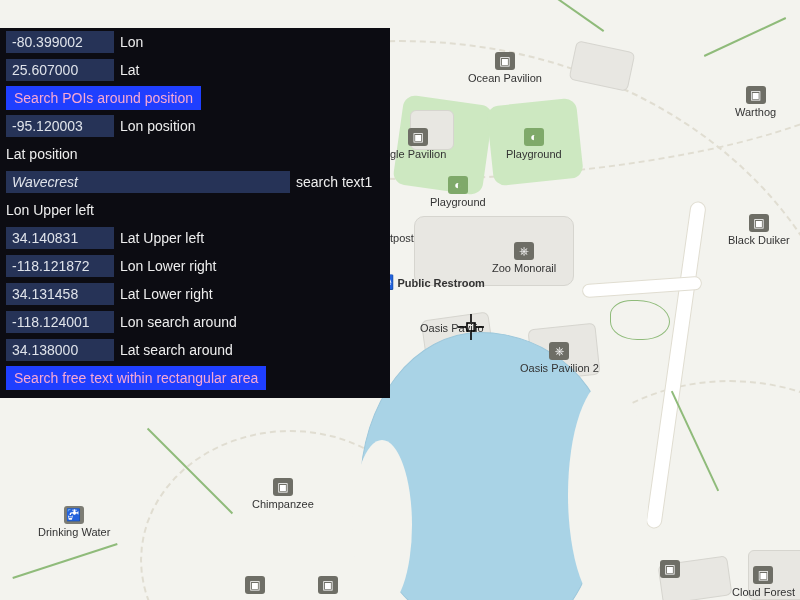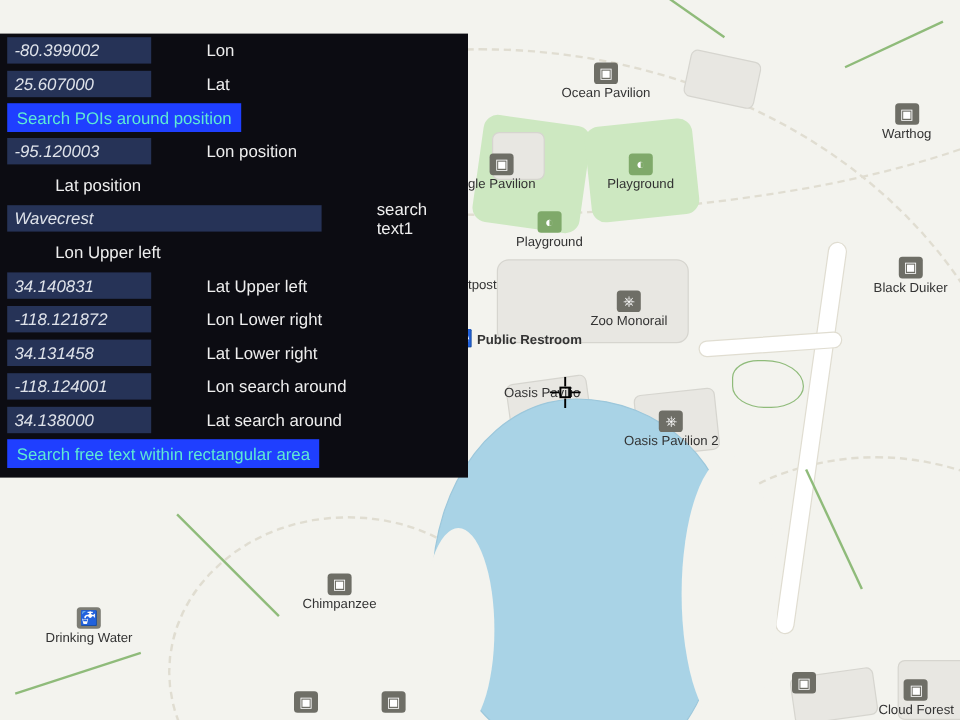--- a/index.html
+++ b/index.html
@@ -92,30 +92,29 @@
   .input {
     background: #263357;
     color: #dfe3ea;
     padding: 3px 6px;
     height: 22px;
     line-height: 16px;
     font-size: 14px;
     border: none;
     font-family: inherit;
   }
-  .input.short { width: 120px; font-style: italic; }
+  .input.short { width: 108px; }
   .input.long { width: 284px; font-style: italic; }
   .lbl {
     color: #eee;
     font-size: 14px;
-    margin-left: 40px;
   }
   .btn {
     background: #1f3fff;
-    color: #5eead4;
+    color: #f9a8d4;
     padding: 4px 8px;
     margin: 2px 6px;
     height: 24px;
     line-height: 16px;
     display: inline-block;
     font-size: 14px;
     border: none;
     font-family: inherit;
     text-align: left;
     cursor: pointer;

